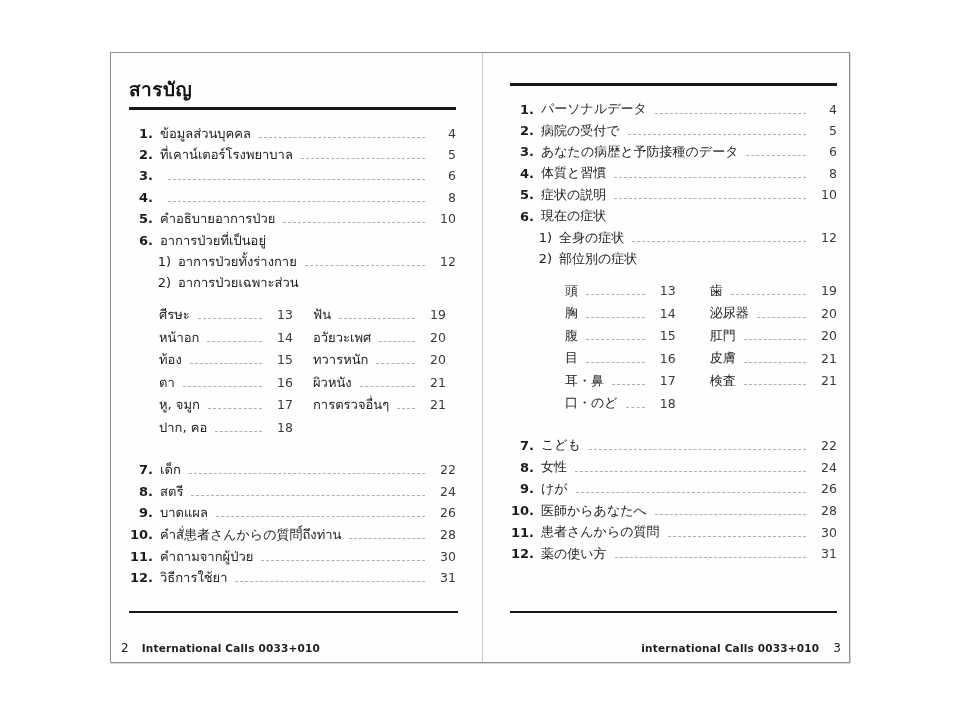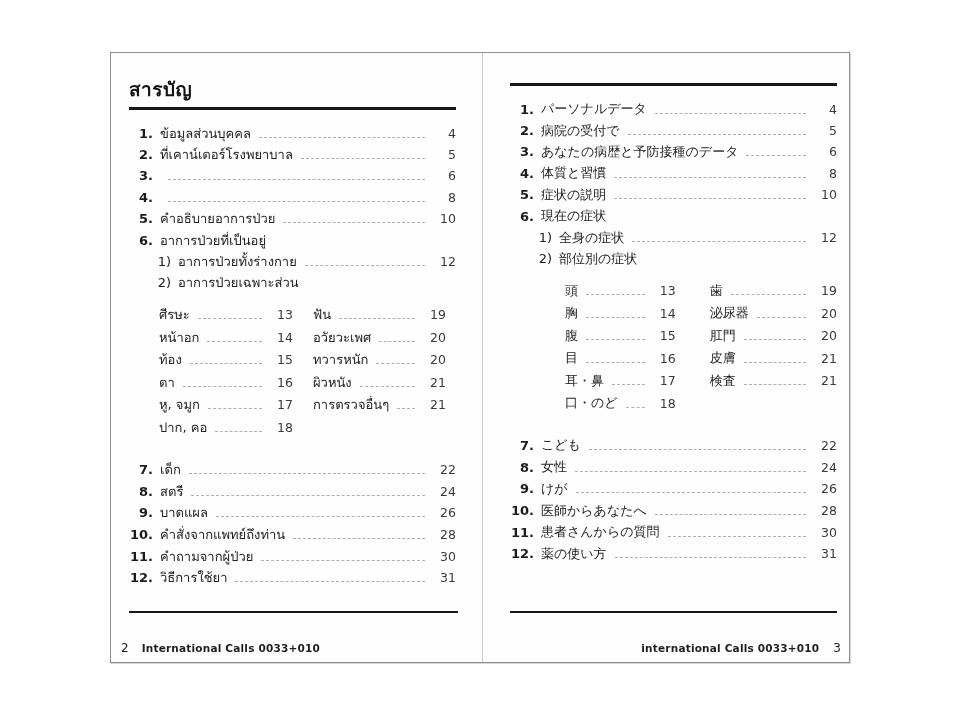--- a/index.html
+++ b/index.html
@@ -182,21 +182,21 @@
           <span class="pnum">24</span>
         </div>
         <div class="toc-row">
           <span class="num">9.</span>
           <span class="label">บาดแผล</span>
           <span class="leader"></span>
           <span class="pnum">26</span>
         </div>
         <div class="toc-row">
           <span class="num">10.</span>
-          <span class="label">คำสั่งจากแพทย์ถึงท่าน</span>
+          <span class="label">คำสั่患者さんからの質問์ถึงท่าน</span>
           <span class="leader"></span>
           <span class="pnum">28</span>
         </div>
         <div class="toc-row">
           <span class="num">11.</span>
           <span class="label">คำถามจากผู้ป่วย</span>
           <span class="leader"></span>
           <span class="pnum">30</span>
         </div>
         <div class="toc-row">

